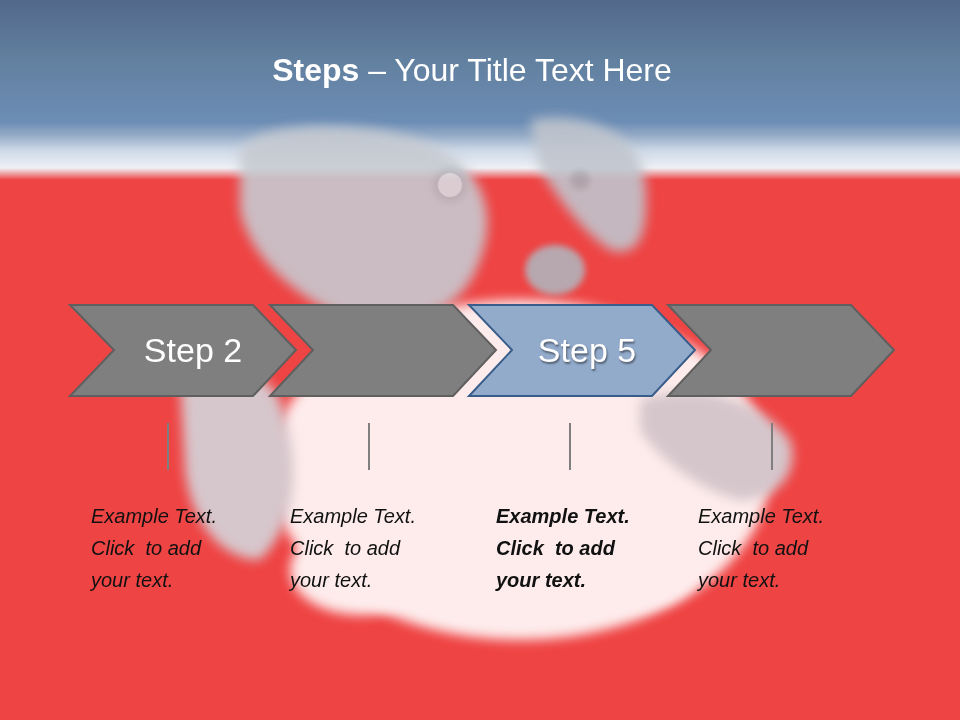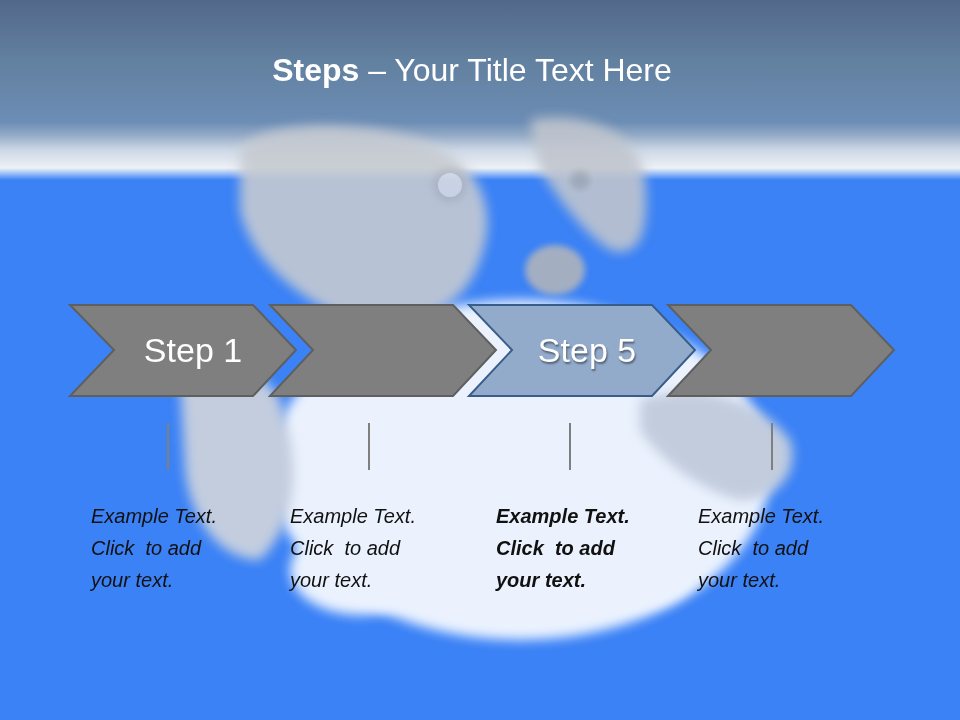--- a/index.html
+++ b/index.html
@@ -1,17 +1,17 @@
 <!DOCTYPE html>
 <html><head>
 <meta charset="utf-8">
 <style>
   html, body { margin:0; padding:0; }
   body { width:960px; height:720px; overflow:hidden; position:relative; background:#f7f8fa; font-family:"Liberation Sans", sans-serif; }
-  .slide { position:absolute; left:0; top:0; width:960px; height:720px; background:#3b82f6; overflow:hidden; }
+  .slide { position:absolute; left:0; top:0; width:960px; height:720px; background:#ef4444; overflow:hidden; }
   .header-band { position:absolute; left:0; top:0; width:960px; height:180px;
     background: linear-gradient(to bottom, #52688a 0px, #62809f 60px, #6c8db5 122px, #93aac6 135px, #cdd8e6 150px, #eef1f6 168px, rgba(247,248,250,0) 180px); }
   .puppy { position:absolute; left:0; top:0; width:960px; height:720px; pointer-events:none; }
   .title { position:absolute; left:0; top:52px; width:944px; text-align:center; color:#ffffff; font-size:32px; letter-spacing:0px; }
   .title .bold { font-weight:bold; }
   .intro { position:absolute; left:82px; top:196px; width:804px; font-size:21px; font-style:italic; color:#111; line-height:36px; text-align:justify; text-align-last:left; word-spacing:3px; }
   .chevrons { position:absolute; left:0; top:0; width:960px; height:720px; }
   .chev-label { position:absolute; top:328px; height:44px; width:226px; text-align:center; font-size:34px; color:#ffffff; line-height:44px; }
   .chev-label.active { text-shadow: 1px 2px 2px rgba(0,0,0,0.45); }
   .vline { position:absolute; top:423px; width:2px; height:47px; background:#7f7f7f; }
@@ -60,21 +60,21 @@
   </div>
 
 
   <svg class="chevrons" viewBox="0 0 960 720">
     <polygon points="70,305 253,305 296,350 253,396 70,396 114,350" fill="#7f7f7f" stroke="#5f5f5f" stroke-width="2"></polygon>
     <polygon points="270,305 453,305 496,350 453,396 270,396 313,350" fill="#7f7f7f" stroke="#5f5f5f" stroke-width="2"></polygon>
     <polygon points="469,305 652,305 695,350 652,396 469,396 512,350" fill="#93abcb" stroke="#385d8a" stroke-width="2"></polygon>
     <polygon points="668,305 851,305 894,350 851,396 668,396 711,350" fill="#7f7f7f" stroke="#5f5f5f" stroke-width="2"></polygon>
   </svg>
 
-  <div class="chev-label" style="left:80px;">Step 1</div>
+  <div class="chev-label" style="left:80px;">Step 2</div>
   <div class="chev-label active" style="left:474px;">Step 5</div>
 
   <div class="vline" style="left:167px;"></div>
   <div class="vline" style="left:368px;"></div>
   <div class="vline" style="left:569px;"></div>
   <div class="vline" style="left:771px;"></div>
 
   <div class="desc" style="left:91px;">
     <div>Example Text.</div>
     <div style="white-space:pre;">Click  to add</div>

